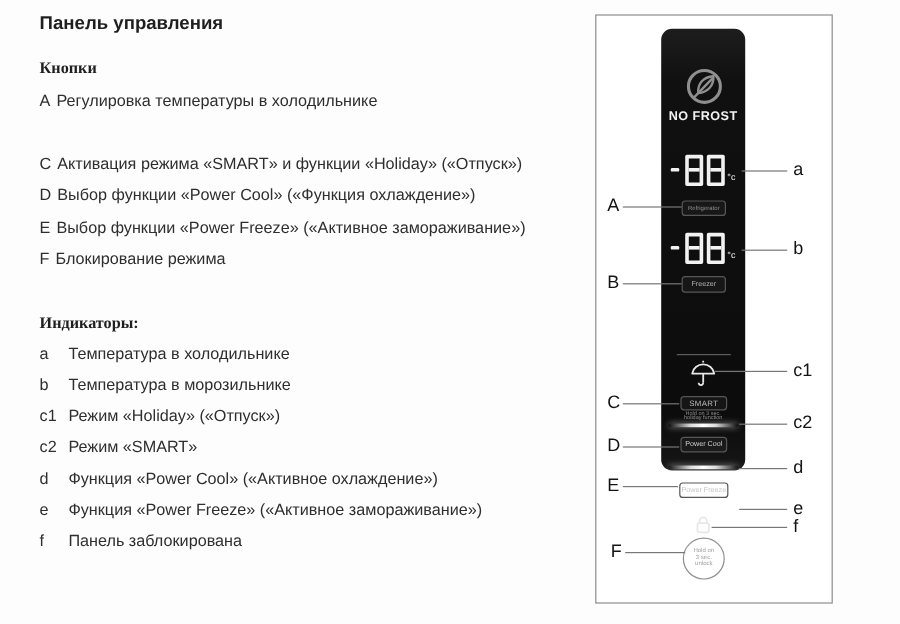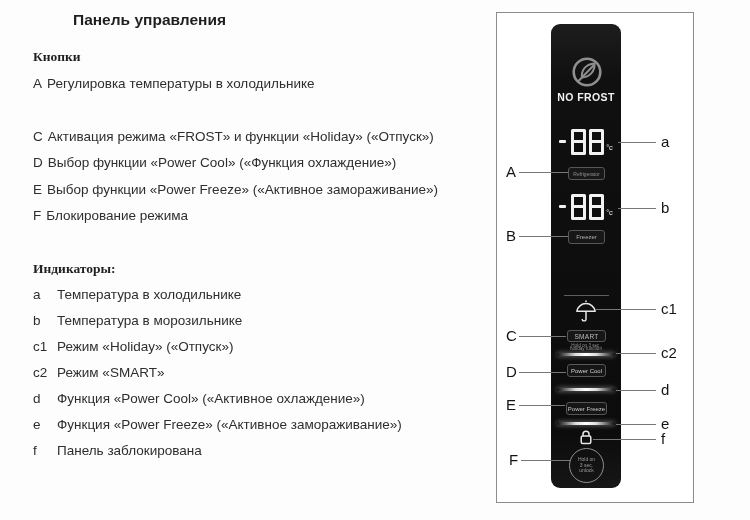--- a/index.html
+++ b/index.html
@@ -1,26 +1,26 @@
 <!DOCTYPE html>
 <html><head>
 <meta charset="utf-8">
 <style>
   html,body{margin:0;padding:0;background:#ffffff;}
   .page{position:relative;width:750px;height:520px;background:#fdfdfd;overflow:hidden;
         font-family:"Liberation Sans", sans-serif;color:#2e2e2e;}
   
-  .doc-title{position:absolute;left:33px;top:11px;font-size:15.5px;font-weight:bold;color:#1f1f1f;white-space:nowrap;margin-left:40px;}
+  .doc-title{position:absolute;left:33px;top:11px;font-size:15.5px;font-weight:bold;color:#1f1f1f;white-space:nowrap;}
   .doc-h2{position:absolute;left:33px;font-size:13.5px;font-weight:bold;color:#1f1f1f;white-space:nowrap;font-family:Liberation Serif, serif;}
   .doc-line{position:absolute;left:33px;font-size:13.5px;color:#2e2e2e;white-space:nowrap;line-height:15px;}
   .doc-line .bk{margin-right:5px;}
   .doc-line .ik{display:inline-block;width:24px;}
   
   .figure{position:absolute;left:496px;top:12px;width:198px;height:491px;border:1px solid #8c8c8c;background:#ffffff;box-sizing:border-box;}
-  .panel{position:absolute;left:54px;top:11px;width:70px;height:464px;border-radius:9px;
+  .panel{position:absolute;left:54px;top:11px;width:70px;height:368px;border-radius:9px;
          background:linear-gradient(180deg,#1d1d1d 0%,#101010 12%,#0c0c0c 88%,#161616 100%);}
   .panel *{box-sizing:border-box;}
   .nofrost{position:absolute;left:0;top:67px;width:70px;text-align:center;color:#f2f2f2;
            font-size:10.5px;font-weight:bold;letter-spacing:.4px;}
   
   .seg-row{position:absolute;left:0;width:70px;height:27px;display:flex;align-items:center;justify-content:center;}
   .seg-minus{width:7px;height:3.5px;background:#f2f2f2;margin-right:3px;border-radius:1px;}
   .d8{width:15px;height:26px;border:3.5px solid #f2f2f2;border-radius:1.5px;position:relative;margin:0 1.5px;}
   .d8::after{content:"";position:absolute;left:0;right:0;top:50%;margin-top:-1.75px;height:3.5px;background:#f2f2f2;}
   .seg-unit{font-size:7.5px;color:#f2f2f2;align-self:flex-end;margin-bottom:3px;margin-left:1px;}
@@ -51,21 +51,21 @@
 </style>
 </head>
 <body>
 
 <div class="page">
 
   <div class="doc-title">Панель управления</div>
   <div class="doc-h2" style="top:49px;">Кнопки</div>
 
   <div class="doc-line" style="top:76px;"><span class="bk">A</span><span>Регулировка температуры в холодильнике</span></div>
-  <div class="doc-line" style="top:129px;"><span class="bk">C</span><span>Активация режима «FROST» и функции «Holiday» («Отпуск»)</span></div>
+  <div class="doc-line" style="top:129px;"><span class="bk">C</span><span>Активация режима «SMART» и функции «Holiday» («Отпуск»)</span></div>
   <div class="doc-line" style="top:155px;"><span class="bk">D</span><span>Выбор функции «Power Cool» («Функция охлаждение»)</span></div>
   <div class="doc-line" style="top:182px;"><span class="bk">E</span><span>Выбор функции «Power Freeze» («Активное замораживание»)</span></div>
   <div class="doc-line" style="top:208px;"><span class="bk">F</span><span>Блокирование режима</span></div>
 
   <div class="doc-h2" style="top:261px;">Индикаторы:</div>
 
   <div class="doc-line" style="top:287px;"><span class="ik">a</span><span>Температура в холодильнике</span></div>
   <div class="doc-line" style="top:313px;"><span class="ik">b</span><span>Температура в морозильнике</span></div>
   <div class="doc-line" style="top:339px;"><span class="ik">c1</span><span>Режим «Holiday» («Отпуск»)</span></div>
   <div class="doc-line" style="top:365px;"><span class="ik">c2</span><span>Режим «SMART»</span></div>

